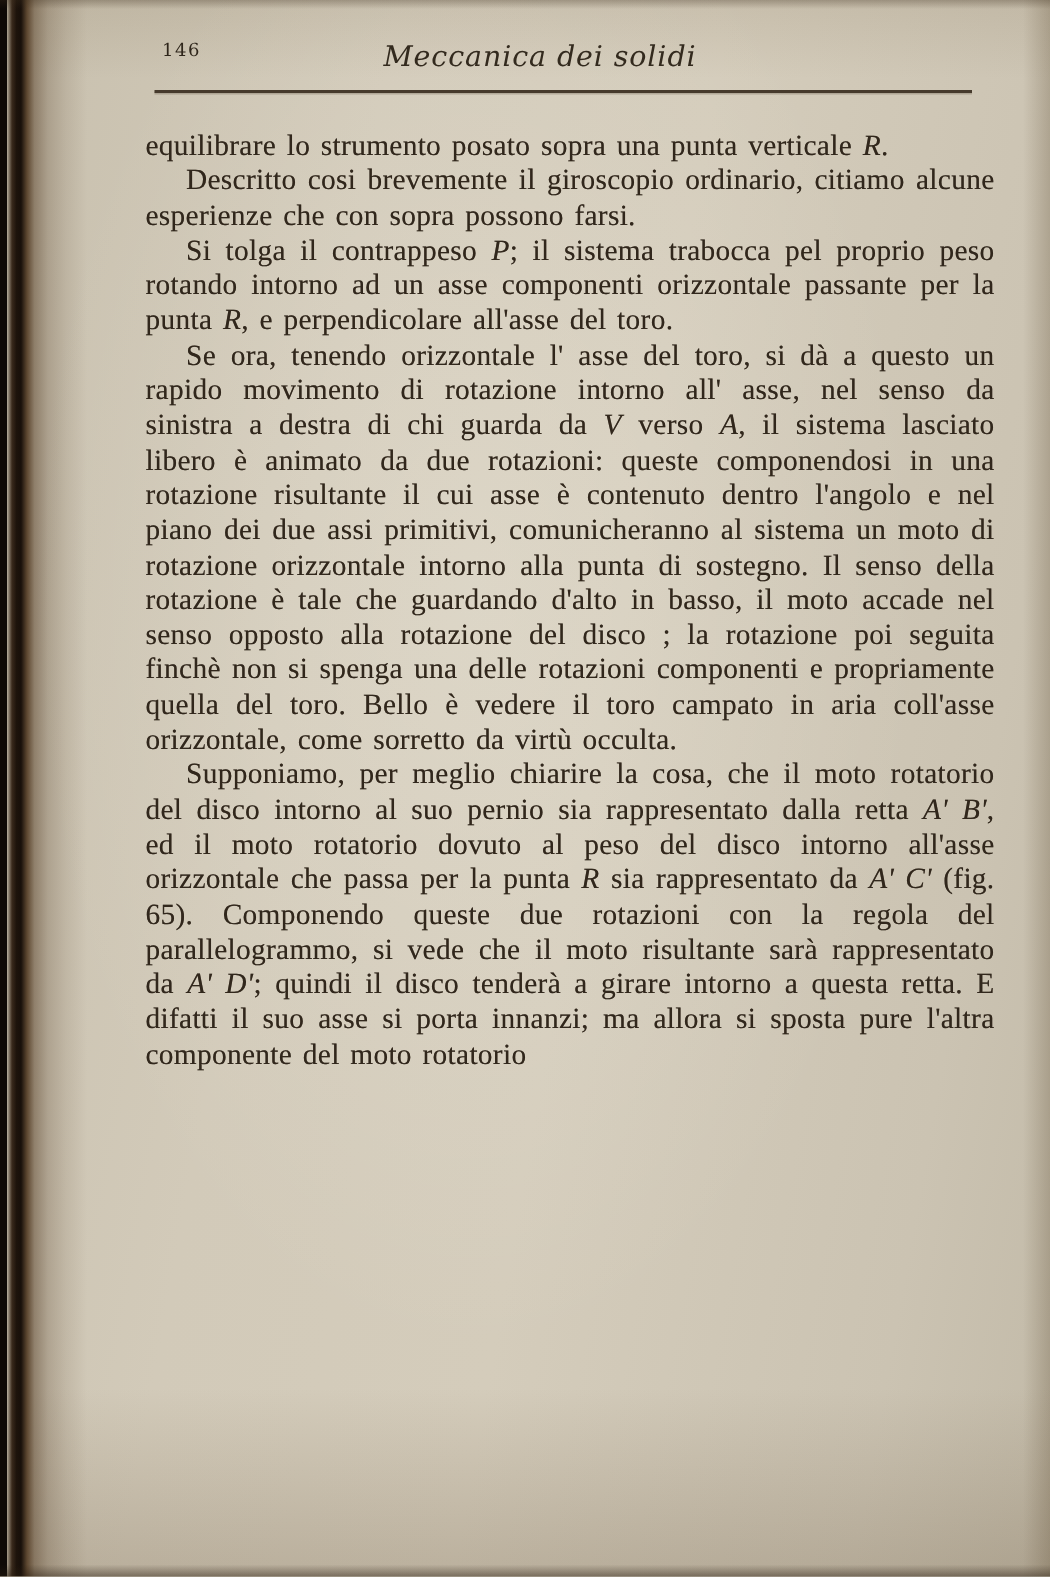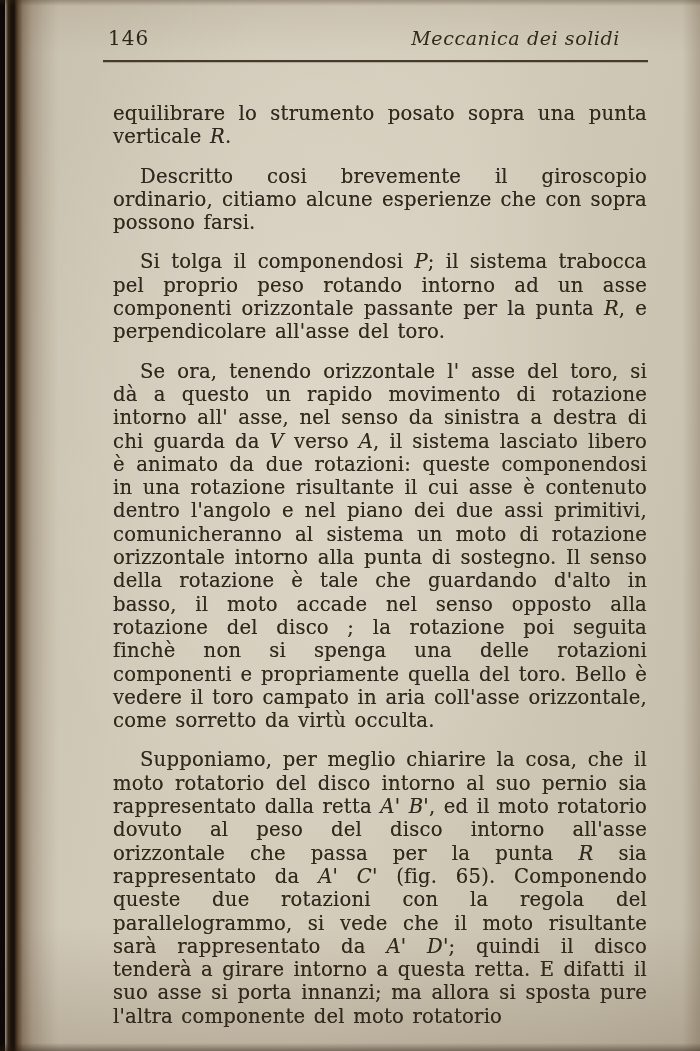--- a/index.html
+++ b/index.html
@@ -43,43 +43,43 @@
     position: absolute; left: 0; right: 0; top: 0; height: 6px; pointer-events: none;
     background: linear-gradient(to bottom, rgba(60,45,28,0.30), rgba(60,45,28,0));
   }
 
   
   .header {
     position: absolute; left: 100px; top: 24px; width: 550px; height: 30px;
   }
   .page-number {
     position: absolute; left: 8px; top: 2px;
-    font-size: 20px; letter-spacing: 1px; color: #2f261b;
+    font-size: 12px; letter-spacing: 1px; color: #2f261b;
   }
   .header-title {
     position: absolute; left: 0; right: 30px; top: 3px;
-    text-align: right; font-style: italic;
+    text-align: center; font-style: italic;
     font-size: 19px; letter-spacing: 0.6px; color: #332a1e;
   }
   .header-rule {
     position: absolute; left: 103px; top: 60px; width: 545px; height: 2px;
     background: #463a2c;
     box-shadow: 0 1px 0 rgba(70,58,44,0.25);
   }
 
   
   .text-column {
     position: absolute; left: 97px; top: 86px; width: 566px;
     font-size: 19.6px; line-height: 23.3px;
     letter-spacing: 0.2px; word-spacing: 2px;
     text-align: justify;
     color: #31271c;
     text-shadow: 0 0 0.4px rgba(49,39,28,0.55);
   }
-  .text-column p { margin: 16px; }
+  .text-column p { margin: 0; font-family: Liberation Serif, serif; }
   .text-column p.indent { text-indent: 27px; }
   .var { font-style: italic; }
 </style>
 </head>
 <body>
 
 <div id="page">
   <div class="vignette"></div>
   <div class="binding"></div>
   <div class="edge-top"></div>
@@ -87,17 +87,17 @@
 
   <div class="header">
     <span class="page-number">146</span>
     <span class="header-title">Meccanica dei solidi</span>
   </div>
   <div class="header-rule"></div>
 
   <div class="text-column">
     <p><span>equilibrare lo strumento posato sopra una punta verticale </span><span class="var">R</span><span>.</span></p>
     <p class="indent"><span>Descritto cosi brevemente il giroscopio ordinario, citiamo alcune esperienze che con sopra possono farsi.</span></p>
-    <p class="indent"><span>Si tolga il componendosi </span><span class="var">P</span><span>; il sistema trabocca pel proprio peso rotando intorno ad un asse componenti orizzontale passante per la punta </span><span class="var">R</span><span>, e perpendicolare all'asse del toro.</span></p>
+    <p class="indent"><span>Si tolga il contrappeso </span><span class="var">P</span><span>; il sistema trabocca pel proprio peso rotando intorno ad un asse componenti orizzontale passante per la punta </span><span class="var">R</span><span>, e perpendicolare all'asse del toro.</span></p>
     <p class="indent"><span>Se ora, tenendo orizzontale l' asse del toro, si dà a questo un rapido movimento di rotazione intorno all' asse, nel senso da sinistra a destra di chi guarda da </span><span class="var">V</span><span> verso </span><span class="var">A</span><span>, il sistema lasciato libero è animato da due rotazioni: queste componendosi in una rotazione risultante il cui asse è contenuto dentro l'angolo e nel piano dei due assi primitivi, comunicheranno al sistema un moto di rotazione orizzontale intorno alla punta di sostegno. Il senso della rotazione è tale che guardando d'alto in basso, il moto accade nel senso opposto alla rotazione del disco ; la rotazione poi seguita finchè non si spenga una delle rotazioni componenti e propriamente quella del toro. Bello è vedere il toro campato in aria coll'asse orizzontale, come sorretto da virtù occulta.</span></p>
     <p class="indent"><span>Supponiamo, per meglio chiarire la cosa, che il moto rotatorio del disco intorno al suo pernio sia rappresentato dalla retta </span><span class="var">A' B'</span><span>, ed il moto rotatorio dovuto al peso del disco intorno all'asse orizzontale che passa per la punta </span><span class="var">R</span><span> sia rappresentato da </span><span class="var">A' C'</span><span> (fig. 65). Componendo queste due rotazioni con la regola del parallelogrammo, si vede che il moto risultante sarà rappresentato da </span><span class="var">A' D'</span><span>; quindi il disco tenderà a girare intorno a questa retta. E difatti il suo asse si porta innanzi; ma allora si sposta pure l'altra componente del moto rotatorio</span></p>
   </div>
 </div>
 
 </body></html>

